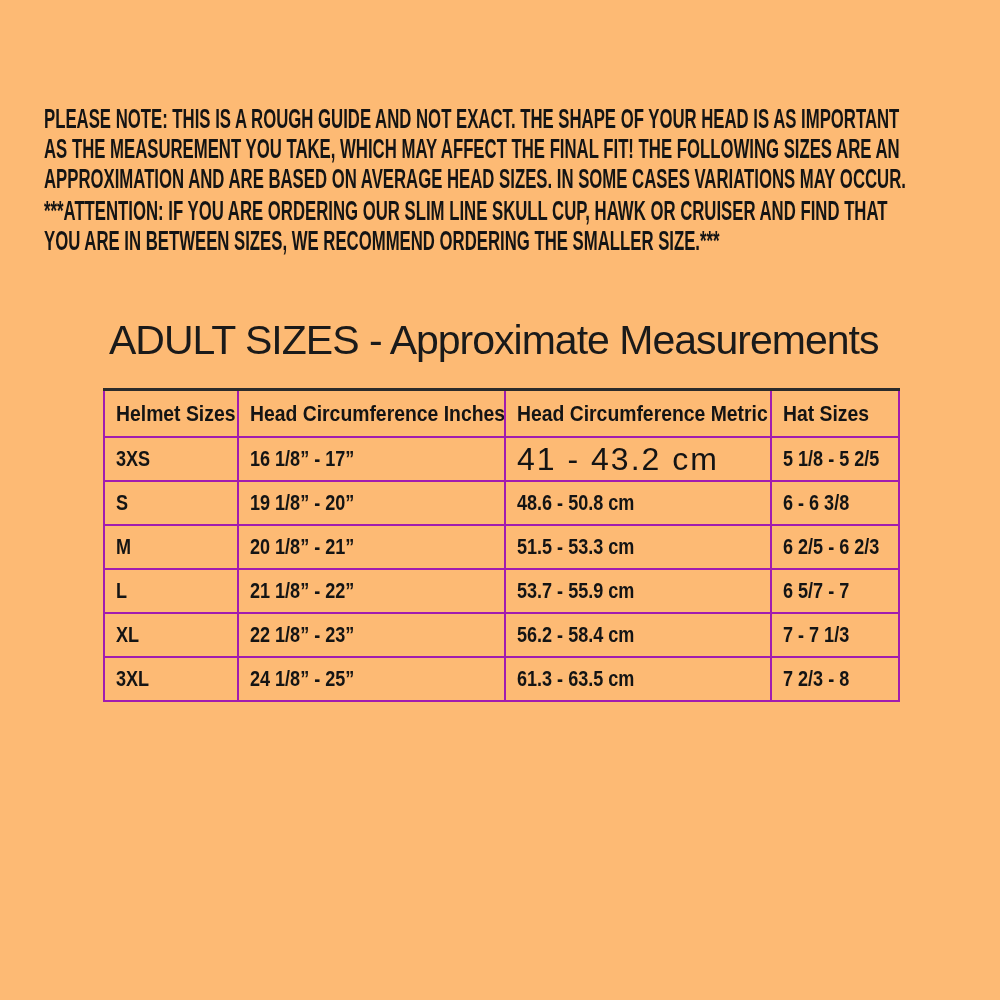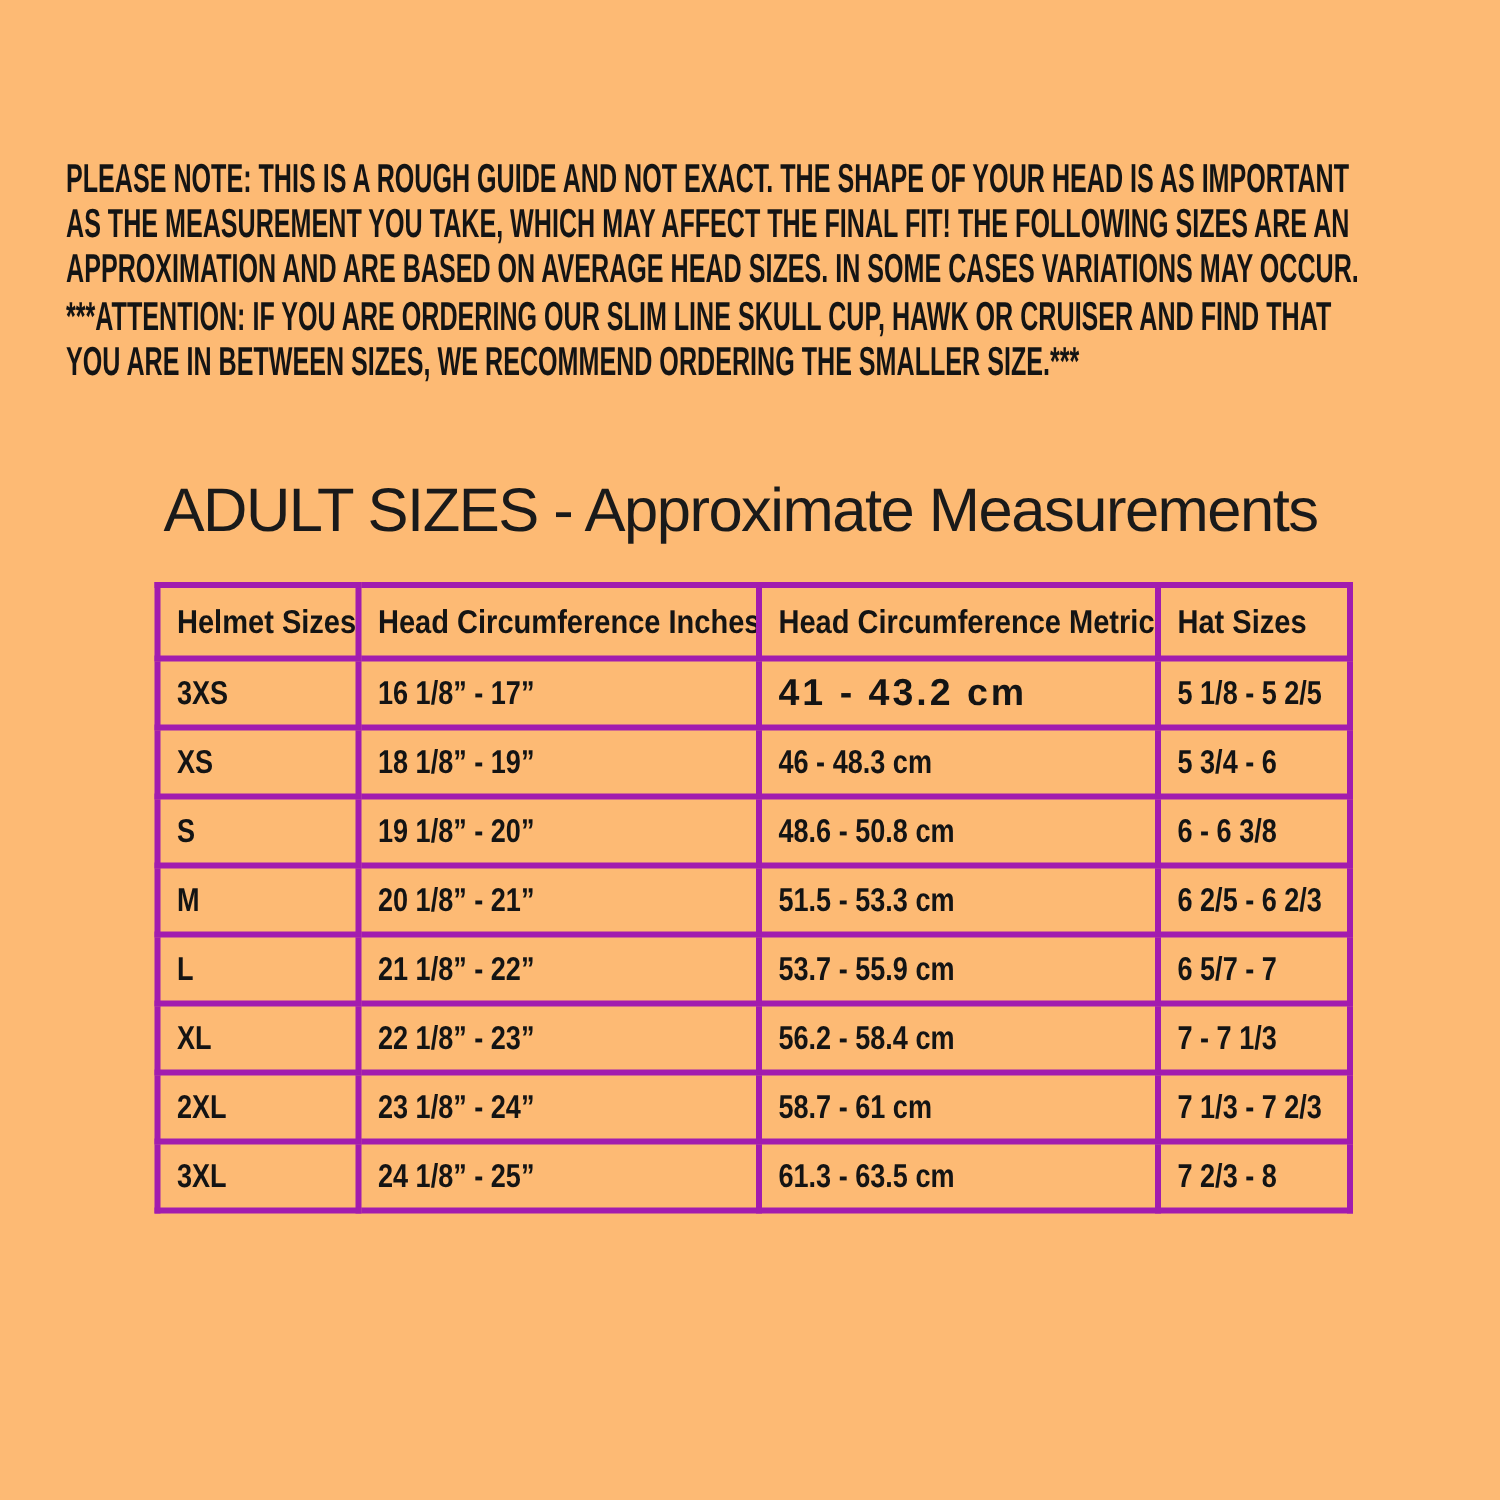--- a/index.html
+++ b/index.html
@@ -50,21 +50,21 @@
     left: 103px;
     top: 388px;
     width: 795px;
     border-collapse: collapse;
     table-layout: fixed;
     border: 2px solid #2b2b2b;
     border-top: 3px solid #2b2b2b;
   }
   table.size-table th,
   table.size-table td {
-    border: 4px solid #a21caf;
+    border: 2px solid #a21caf;
     padding: 0 0 0 11px;
     text-align: left;
     vertical-align: middle;
     overflow: hidden;
   }
   table.size-table th { height: 45px; }
   table.size-table td { height: 42px; }
 
   .t-head {
     display: inline-block;
@@ -77,22 +77,22 @@
   .t-cond {
     display: inline-block;
     font-size: 22px;
     font-weight: 700;
     white-space: nowrap;
     transform: scaleX(0.82);
     transform-origin: 0 50%;
   }
   .t-emph {
     display: inline-block;
-    font-size: 25px;
-    font-weight: 700;
+    font-size: 32px;
+    font-weight: 400;
     letter-spacing: 2px;
     white-space: nowrap;
     text-align: right;
   }
 </style>
 </head>
 <body>
 
 <div class="page">
 
@@ -125,26 +125,20 @@
       </tr>
     </thead>
     <tbody>
       <tr>
         <td><span class="t-cond">3XS</span></td>
         <td><span class="t-cond">16 1/8” - 17”</span></td>
         <td><span class="t-emph">41 - 43.2 cm</span></td>
         <td><span class="t-cond">5 1/8 - 5 2/5</span></td>
       </tr>
       <tr>
-        <td><span class="t-cond">XS</span></td>
-        <td><span class="t-cond">18 1/8” - 19”</span></td>
-        <td><span class="t-cond">46 - 48.3 cm</span></td>
-        <td><span class="t-cond">5 3/4 - 6</span></td>
-      </tr>
-      <tr>
         <td><span class="t-cond">S</span></td>
         <td><span class="t-cond">19 1/8” - 20”</span></td>
         <td><span class="t-cond">48.6 - 50.8 cm</span></td>
         <td><span class="t-cond">6 - 6 3/8</span></td>
       </tr>
       <tr>
         <td><span class="t-cond">M</span></td>
         <td><span class="t-cond">20 1/8” - 21”</span></td>
         <td><span class="t-cond">51.5 - 53.3 cm</span></td>
         <td><span class="t-cond">6 2/5 - 6 2/3</span></td>
@@ -155,26 +149,20 @@
         <td><span class="t-cond">53.7 - 55.9 cm</span></td>
         <td><span class="t-cond">6 5/7 - 7</span></td>
       </tr>
       <tr>
         <td><span class="t-cond">XL</span></td>
         <td><span class="t-cond">22 1/8” - 23”</span></td>
         <td><span class="t-cond">56.2 - 58.4 cm</span></td>
         <td><span class="t-cond">7 - 7 1/3</span></td>
       </tr>
       <tr>
-        <td><span class="t-cond">2XL</span></td>
-        <td><span class="t-cond">23 1/8” - 24”</span></td>
-        <td><span class="t-cond">58.7 - 61 cm</span></td>
-        <td><span class="t-cond">7 1/3 - 7 2/3</span></td>
-      </tr>
-      <tr>
         <td><span class="t-cond">3XL</span></td>
         <td><span class="t-cond">24 1/8” - 25”</span></td>
         <td><span class="t-cond">61.3 - 63.5 cm</span></td>
         <td><span class="t-cond">7 2/3 - 8</span></td>
       </tr>
     </tbody>
   </table>
 
 </div>
 

